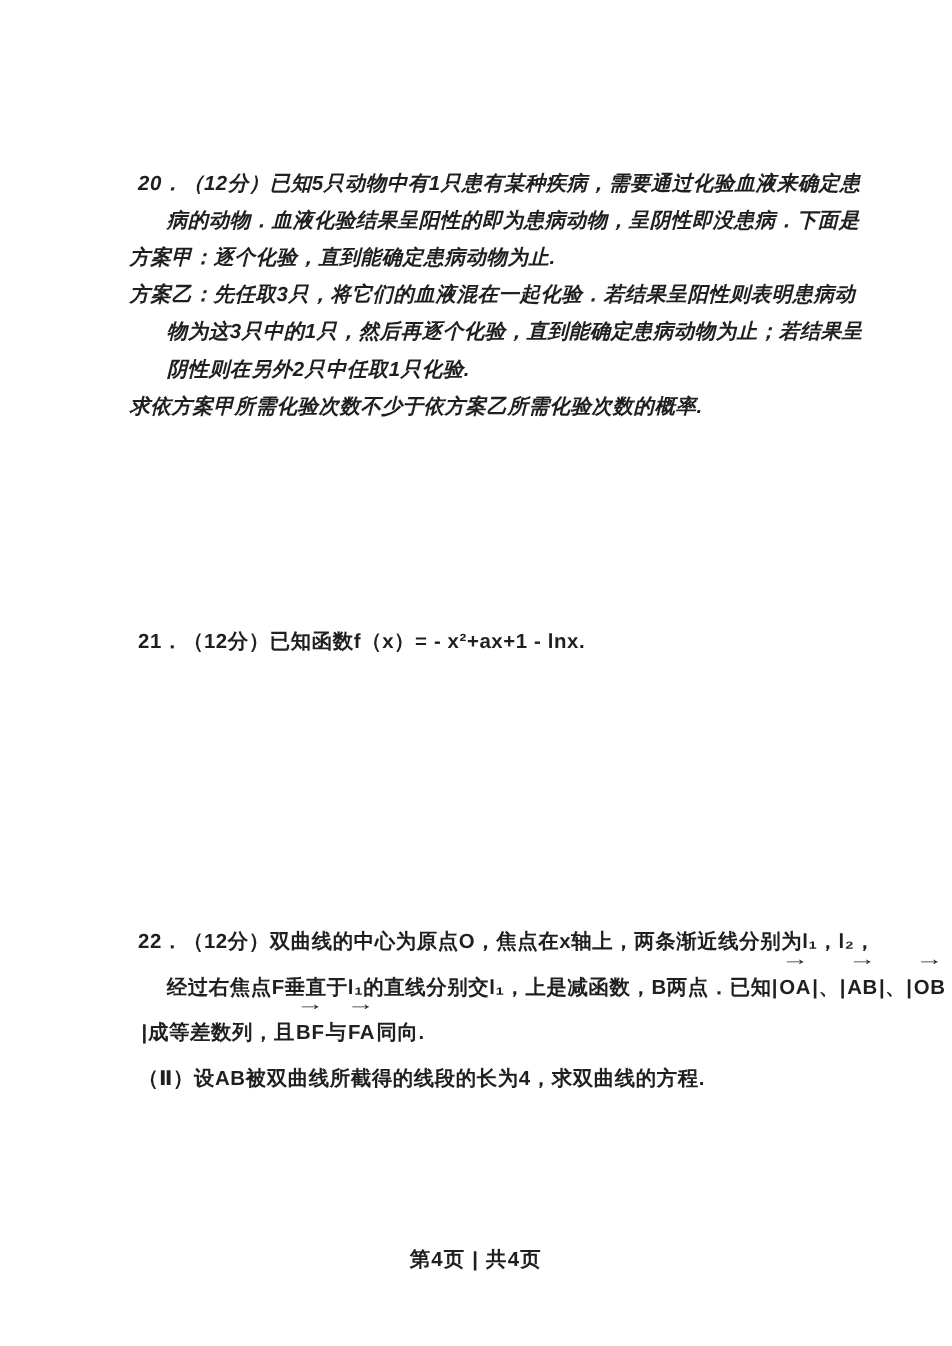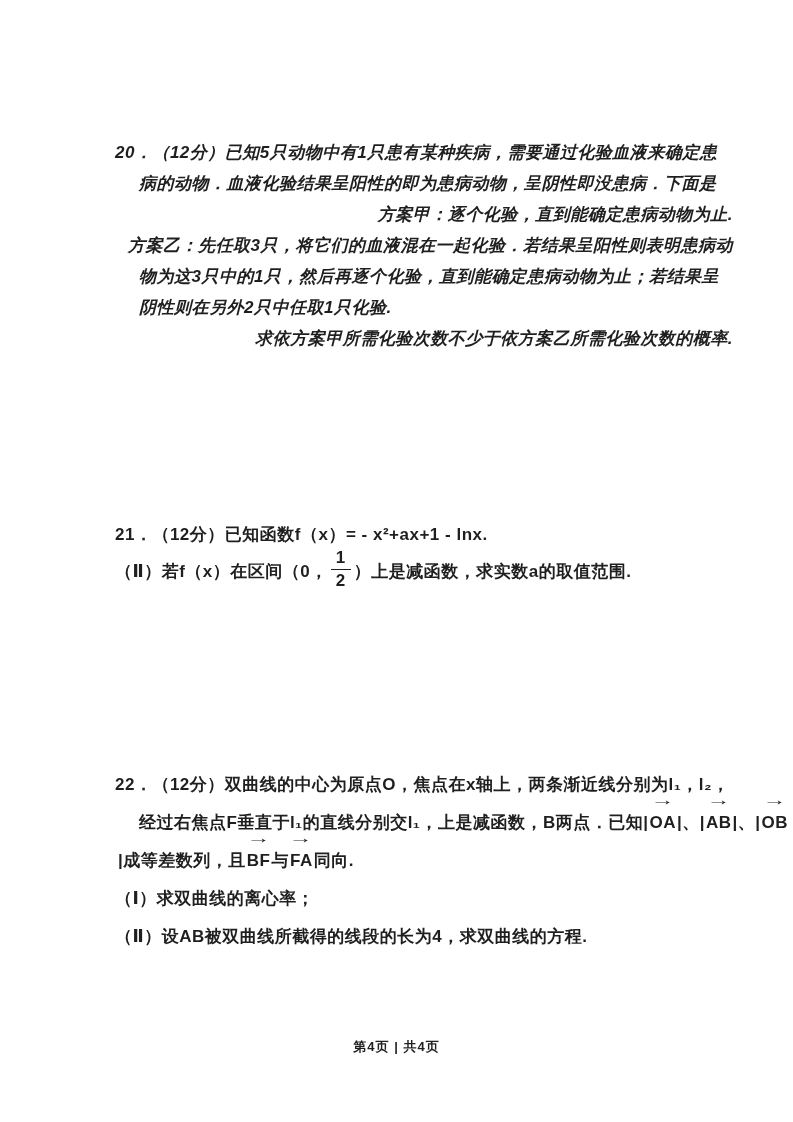--- a/index.html
+++ b/index.html
@@ -33,21 +33,21 @@
     white-space: nowrap;
     letter-spacing: 0.5px;
   }
   .p20 .line { line-height: 31px; min-height: 31px; }
   .p21 .line { line-height: 32px; min-height: 32px; }
   .p22 .line { line-height: 38px; min-height: 38px; }
   
   .line.q  { margin-left: 7px; }   
   .line.c  { margin-left: 31px; }  
   .line.c2 { margin-left: 10px; }  
-  .line.f  { margin-left: 0; text-align: right; }     
+  .line.f  { margin-left: 0; }     
   
   .frac {
     display: inline-block;
     vertical-align: middle;
     text-align: center;
     margin: 0 3px;
     transform: translateY(-3px);
   }
   .frac .num {
     display: block;
@@ -74,45 +74,43 @@
     transform: translateX(-50%) scaleX(1.55);
     font-size: 0.9em;
     line-height: 1;
   }
   .page-footer {
     position: absolute;
     top: 1038px;
     left: 0;
     width: 100%;
     text-align: center;
-    font-size: 13px;
+    font-size: 17px;
     font-weight: 700;
     letter-spacing: 1px;
   }
 </style>
 </head>
 <body>
 
 <div class="page">
   <section class="problem p20">
       <div class="line q"><span class="txt">20．（12分）已知5只动物中有1只患有某种疾病，需要通过化验血液来确定患</span></div>
       <div class="line c"><span class="txt">病的动物．血液化验结果呈阳性的即为患病动物，呈阴性即没患病．下面是</span></div>
       <div class="line f"><span class="txt">方案甲：逐个化验，直到能确定患病动物为止.</span></div>
       <div class="line f"><span class="txt">方案乙：先任取3只，将它们的血液混在一起化验．若结果呈阳性则表明患病动</span></div>
       <div class="line c"><span class="txt">物为这3只中的1只，然后再逐个化验，直到能确定患病动物为止；若结果呈</span></div>
       <div class="line c"><span class="txt">阴性则在另外2只中任取1只化验.</span></div>
       <div class="line f"><span class="txt">求依方案甲所需化验次数不少于依方案乙所需化验次数的概率.</span></div>
     </section>
   <section class="problem p21">
       <div class="line q"><span class="txt">21．（12分）已知函数f（x）= - x²+ax+1 - lnx.</span></div>
-      <div class="line q"><span class="txt">（Ⅱ）若f（x）在区间（0，</span><span class="frac"><span class="num">1</span><span class="den">2</span></span><span class="txt">）上是减函数，求实数a的取值范围.</span></div>
     </section>
   <section class="problem p22">
       <div class="line q"><span class="txt">22．（12分）双曲线的中心为原点O，焦点在x轴上，两条渐近线分别为l₁，l₂，</span></div>
       <div class="line c"><span class="txt">经过右焦点F垂直于l₁的直线分别交l₁，上是减函数，B两点．已知|</span><span class="vec">OA</span><span class="txt">|、|</span><span class="vec">AB</span><span class="txt">|、|</span><span class="vec">OB</span></div>
       <div class="line c2"><span class="txt">|成等差数列，且</span><span class="vec">BF</span><span class="txt">与</span><span class="vec">FA</span><span class="txt">同向.</span></div>
-      <div class="line q"><span class="txt">（Ⅰ）求双曲线的离心率；</span></div>
       <div class="line q"><span class="txt">（Ⅱ）设AB被双曲线所截得的线段的长为4，求双曲线的方程.</span></div>
     </section>
   <footer class="page-footer">
     <span>第4页 | 共4页</span>
   </footer>
 </div>
 
 </body></html>

